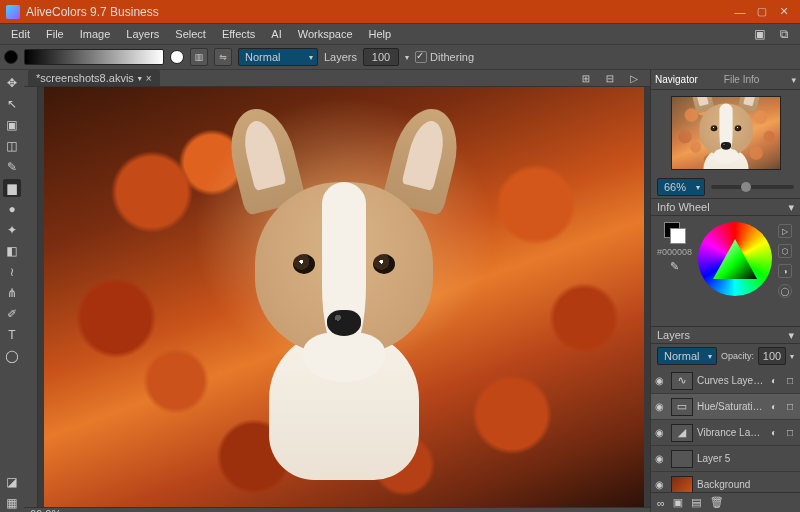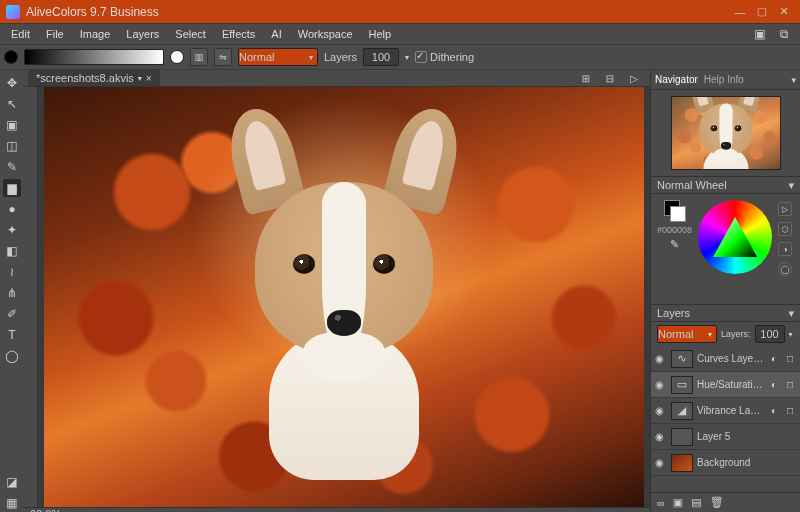--- a/index.html
+++ b/index.html
@@ -8,21 +8,21 @@
 .titlebar{height:24px;background:#c2410c;display:flex;align-items:center;padding:0 6px;border-bottom:1px solid #3a3a3a}
 .titlebar .logo{width:14px;height:14px;background:linear-gradient(135deg,#3bd3ff,#9b59ff);border-radius:2px;margin-right:6px}
 .titlebar .title{color:#ddd;font-size:12px;flex:1}
 .titlebar .winbtn{width:20px;height:16px;margin-left:2px;display:flex;align-items:center;justify-content:center;color:#ccc;cursor:pointer}
 .menubar{height:20px;display:flex;align-items:center;padding:0 4px;gap:2px}
 .menubar span{padding:2px 7px;cursor:pointer;color:#ddd}
 .optbar{height:26px;background:#4a4a4a;border-top:1px solid #3a3a3a;border-bottom:1px solid #3a3a3a;display:flex;align-items:center;padding:0 4px;gap:6px}
 .gradient{width:140px;height:16px;background:linear-gradient(to right,#000,#fff);border:1px solid #222;border-radius:2px}
 .swatch{width:14px;height:14px;border-radius:50%;border:1px solid #222}
 .optbtn{width:18px;height:18px;background:#555;border:1px solid #333;border-radius:2px;display:flex;align-items:center;justify-content:center;font-size:9px}
-.dropdown{height:18px;background:#c2410c;border:1px solid #222;border-radius:2px;padding:0 18px 0 0;display:flex;align-items:center;position:relative;min-width:80px}
+.dropdown{height:18px;background:#0c4a6e;border:1px solid #222;border-radius:2px;padding:0 18px 0 6px;display:flex;align-items:center;position:relative;min-width:80px}
 .dropdown::after{content:"▾";position:absolute;right:4px;font-size:8px}
 .numbox{width:36px;height:18px;background:#3a3a3a;border:1px solid #222;border-radius:2px;display:flex;align-items:center;justify-content:center}
 .check{width:12px;height:12px;border:1px solid #888;border-radius:2px;display:inline-block;margin-right:3px;position:relative}
 .check.on::after{content:"✓";position:absolute;top:-2px;left:0;font-size:10px;color:#ddd}
 .body{flex:1;display:flex;overflow:hidden}
 .toolbar{width:24px;background:#4a4a4a;display:flex;flex-direction:column;align-items:center;padding-top:4px;gap:3px}
 .tool{width:18px;height:18px;display:flex;align-items:center;justify-content:center;border-radius:2px;font-size:12px;color:#ccc;cursor:pointer}
 .tool.active{background:#2a2a2a}
 .canvas-area{flex:1;background:#4a4a4a;display:flex;flex-direction:column}
 .tabs{height:20px;display:flex;align-items:flex-start;padding-left:4px}
@@ -52,21 +52,21 @@
 .ear::after{content:"";position:absolute;inset:12px 15px 22px 15px;background:#e8d4c0;border-radius:50% 50% 10% 10%}
 .head{position:absolute;left:50%;top:62px;transform:translateX(-50%);width:178px;height:172px;background:radial-gradient(ellipse at 50% 38%,#d9b385,#c49a6e);border-radius:48% 48% 44% 44%}
 .blaze{position:absolute;left:50%;top:0;transform:translateX(-50%);width:44px;height:172px;background:#f6f1e8;border-radius:22px 22px 40% 40%}
 .eye{position:absolute;width:22px;height:20px;background:radial-gradient(circle at 38% 38%,#fff 0 2px,#3a2818 2px 8px,#1a120c 8px);border-radius:50%;top:72px}
 .eye.l{left:38px}.eye.r{right:38px}
 .nose{position:absolute;left:50%;top:128px;transform:translateX(-50%);width:34px;height:26px;background:radial-gradient(circle at 32% 30%,#5a5a5a 0 3px,#1c1c1c 3px);border-radius:42% 42% 50% 50%}
 .muz{position:absolute;left:50%;top:150px;transform:translateX(-50%);width:82px;height:50px;background:#f6f1e8;border-radius:40% 40% 50% 50%}
 .chest{position:absolute;left:50%;top:210px;transform:translateX(-50%);width:150px;height:150px;background:linear-gradient(180deg,#f6f1e8,#ebe2d4);border-radius:46% 46% 30% 30%}
 .statusbar{height:16px;background:#4a4a4a;border-top:1px solid #333;display:flex;align-items:center;padding:0 6px;font-size:10px;color:#aaa;position:relative}
 .panels{width:150px;background:#4a4a4a;border-left:1px solid #333;display:flex;flex-direction:column}
-.panel-tabs{height:20px;display:flex;align-items:center;padding:0 4px;border-bottom:1px solid #333;gap:6px}
+.panel-tabs{height:20px;display:flex;align-items:center;padding:0 4px;border-bottom:1px solid #333;gap:26px}
 .ptab{font-size:10px;color:#aaa;cursor:pointer}
 .ptab.active{color:#fff}
 .nav-img{margin:6px auto;width:110px;height:74px;background:#2a1810;border:1px solid #222;position:relative;overflow:hidden}
 .nav-img .foliage{inset:0}
 .nav-img .mini{position:absolute;left:50%;top:50%;transform:translate(-50%,-50%) scale(.3)}
 .nav-ctrl{display:flex;align-items:center;padding:2px 6px;gap:6px}
 .slider{flex:1;height:4px;background:#333;border-radius:2px;position:relative}
 .slider::after{content:"";position:absolute;left:36%;top:-3px;width:10px;height:10px;background:#888;border-radius:50%}
 .panel-head{height:18px;display:flex;align-items:center;padding:0 6px;border-top:1px solid #333;border-bottom:1px solid #333;font-size:10px;justify-content:space-between}
 .cw-body{height:110px;display:flex;padding:6px;gap:6px}
@@ -199,41 +199,47 @@
       </div>
       <div class="statusbar">
         <span>66.0%</span>
 
       </div>
     </div>
 
     <div class="panels">
       <div class="panel-tabs">
         <span class="ptab active">Navigator</span>
-        <span class="ptab">Help Info</span>
+        <span class="ptab">File Info</span>
         <span style="margin-left:auto;font-size:9px">▾</span>
       </div>
       <div class="nav-img">
         <div class="foliage"></div>
         <div class="dog mini">
           <div class="chest"></div>
             <div class="ear l"></div>
             <div class="ear r"></div>
           <div class="head">
               <div class="blaze"></div>
               <div class="eye l"></div>
               <div class="eye r"></div>
               <div class="muz"></div>
               <div class="nose"></div>
             </div>
         </div>
       </div>
+      <div class="nav-ctrl">
+        <div class="dropdown" style="min-width:44px">
+            <span>66%</span>
+          </div>
+        <div class="slider"></div>
+      </div>
 
       <div class="panel-head">
-        <span>Normal Wheel</span>
+        <span>Info Wheel</span>
           <span>▾</span>
       </div>
       <div class="cw-body">
         <div class="cw-left">
           <div class="cw-sw">
               <div class="a"></div>
               <div class="b"></div>
             </div>
           <div class="hex">#000008</div>
           <div style="font-size:11px">✎</div>
@@ -250,21 +256,21 @@
       </div>
 
       <div class="panel-head">
         <span>Layers</span>
           <span>▾</span>
       </div>
       <div class="layers-ctrl">
         <div class="dropdown" style="min-width:60px">
             <span>Normal</span>
           </div>
-        <span style="font-size:9px">Layers:</span>
+        <span style="font-size:9px">Opacity:</span>
         <div class="numbox" style="width:30px">
             <span>100</span>
           </div>
         <span style="font-size:8px">▾</span>
       </div>
       <div class="layer-list">
         <div class="layer">
           <span class="eyecol">◉</span>
           <div class="thumb">
               <span>∿</span>

